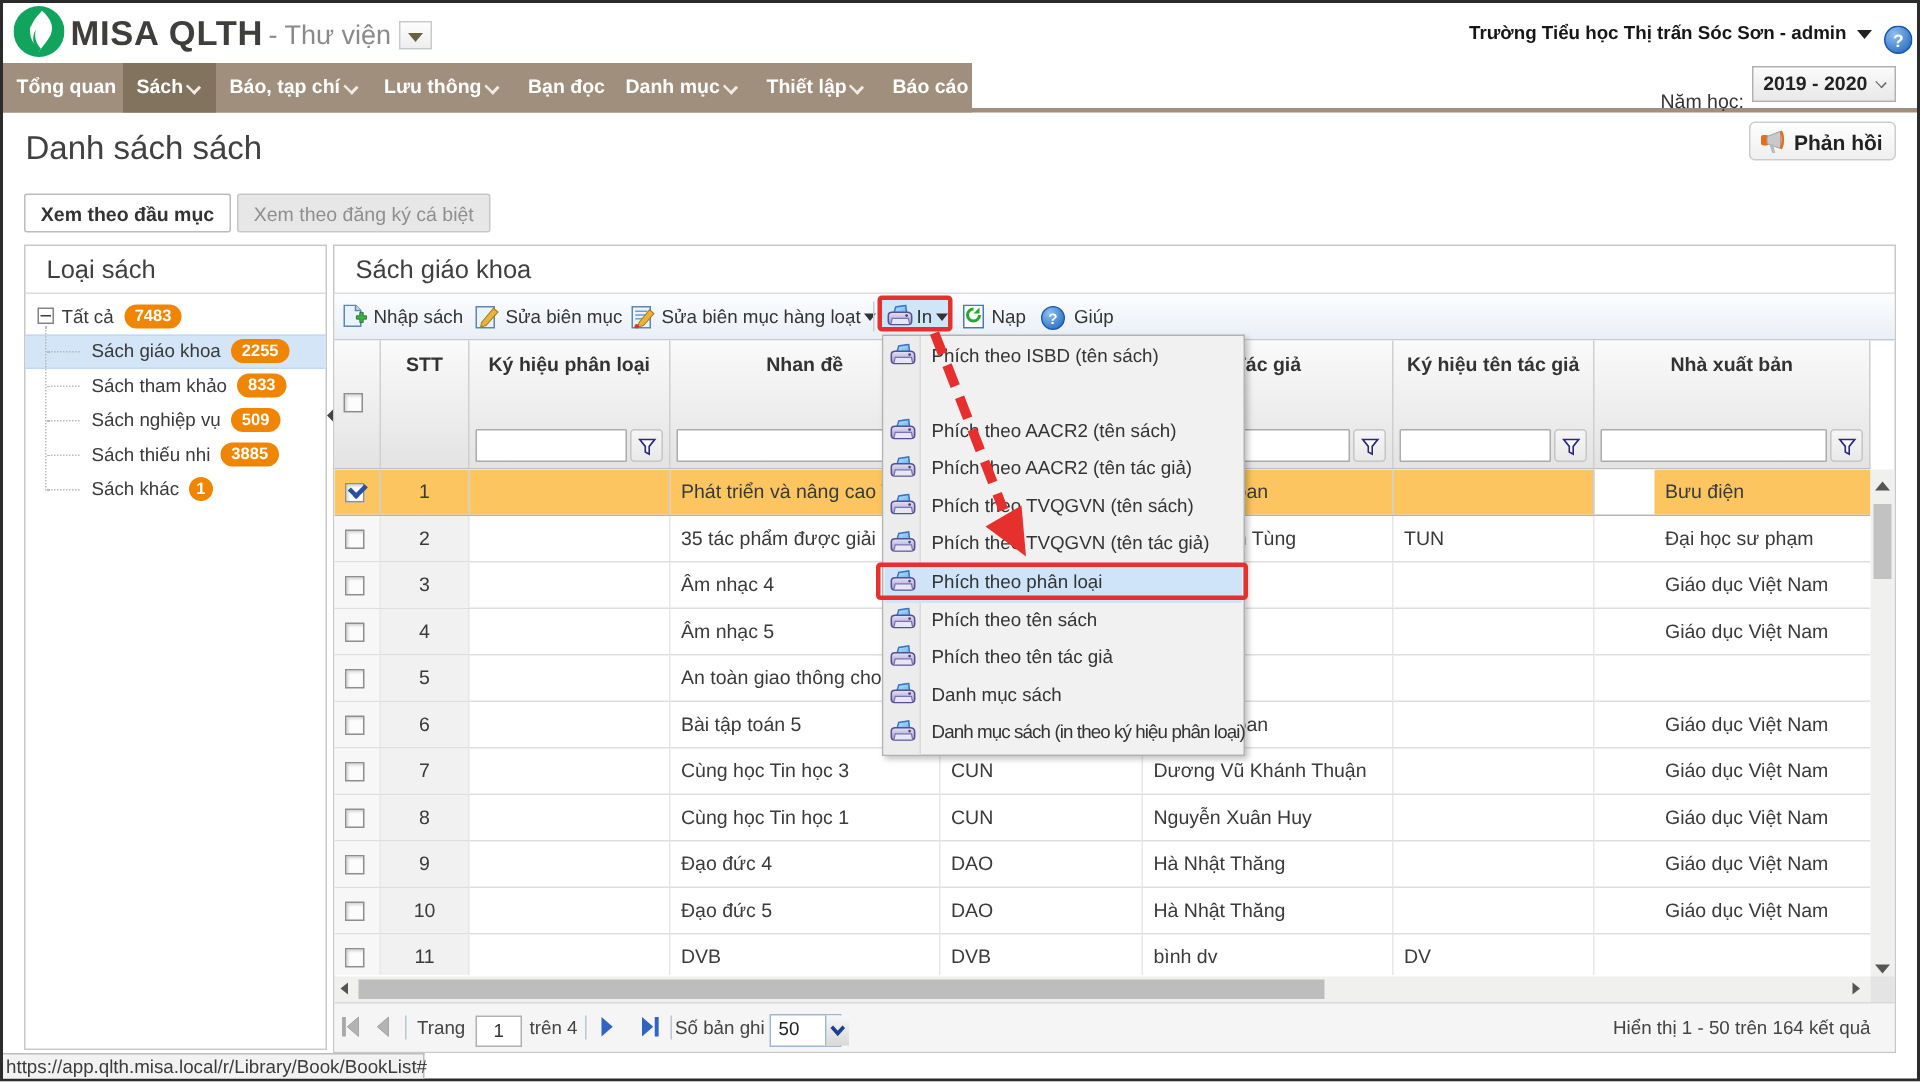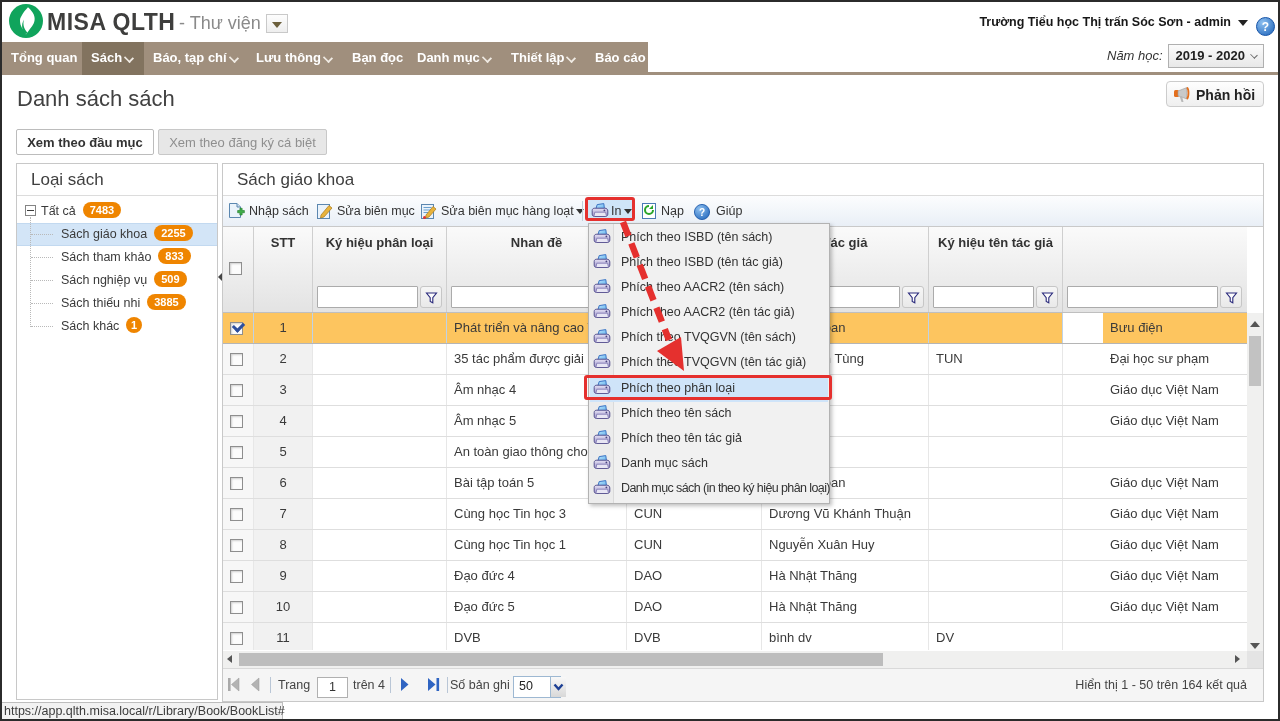--- a/index.html
+++ b/index.html
@@ -16,21 +16,21 @@
 #school { position:absolute; right:47px; top:13px; font-size:12.5px; font-weight:bold; color:#171717; }
 #schoolcaret { position:absolute; right:30px; top:18px; border:5px solid transparent; border-top:6px solid #222; }
 #help1 { position:absolute; right:3px; top:15px; }
 
 
 #nav { position:absolute; left:0; top:40px; width:1276px; height:33px; background:#fff; border-bottom:3px solid #a08f7d; }
 #navleft { position:absolute; left:0; top:0; width:646px; height:33px; background:#a08f7d; }
 .navitem { position:absolute; top:0; height:33px; line-height:32px; color:#fff; font-size:13px; font-weight:bold; white-space:nowrap; }
 .navcaret { position:absolute; top:12px; width:8px; height:8px; border-right:2px solid #f0ebe4; border-bottom:2px solid #f0ebe4; transform:rotate(45deg) scale(1,0.8); }
 #navactive { position:absolute; left:80px; top:0; width:62px; height:33px; background:#82735f; }
-#nhlabel { position:absolute; left:1105px; top:6px; font-size:13px; color:#333;font-style:italic; }
+#nhlabel { position:absolute; left:1105px; top:18px; font-size:13px; color:#333; }
 #nhbox { position:absolute; left:1166px; top:2px; width:96px; height:24px; background:linear-gradient(#fbfbfb,#e8e8e8); border:1px solid #b0b0b0; font-size:13px; font-weight:bold; color:#222; line-height:22px; text-align:center; }
 
 
 #h1 { position:absolute; left:15px; top:84px; font-size:22px; color:#414141; }
 #feedback { position:absolute; left:1164px; top:79px; width:98px; height:26px; background:linear-gradient(#fefefe,#efefef); border:1px solid #ccc; border-radius:4px; font-size:14px; font-weight:bold; color:#222; }
 #feedback span { position:absolute; left:29px; top:5px; }
 
 
 .tab { position:absolute; top:127px; height:26px; line-height:25px; text-align:center; font-size:13px; border:1px solid #bcbcbc; border-radius:2px; }
 #tab1 { left:14px; width:138px; background:#fff; font-weight:bold; color:#333; }
@@ -269,20 +269,23 @@
         </div>
       <div class="hcol" style="left:404px;width:135px">
           <div class="hlab">Ký hiệu tên sách</div>
         </div>
       <div class="hcol" style="left:539px;width:167px">
           <div class="hlab">Tác giả</div>
         </div>
       <div class="hcol" style="left:706px;width:134px">
           <div class="hlab">Ký hiệu tên tác giả</div>
         </div>
+      <div class="hcol" style="left:840px;width:184px">
+          <div class="hlab">Nhà xuất bản</div>
+        </div>
       <div class="cbx" style="left:6px;top:35px"></div>
       <div class="finput" style="left:94px;width:101px"></div>
         <div class="fbtn" style="left:197px">
           <svg width="13" height="12" viewBox="0 0 13 12">
             <path d="M1.5 1 H11.5 L7.8 5.6 V10.8 L5.2 9.4 V5.6 Z" fill="#fdfdfd" stroke="#2a2a7c" stroke-width="1.1"></path>
           </svg>
         </div>
       <div class="finput" style="left:228px;width:147px"></div>
         <div class="fbtn" style="left:377px">
           <svg width="13" height="12" viewBox="0 0 13 12">
@@ -495,26 +498,20 @@
 
   <div id="menu">
     <div id="menugutter"></div>
     <div id="mihl"></div>
     <div class="mi" style="top:1px">
         <svg width="18" height="15">
           <use href="#prn"></use>
         </svg>
         <span class="mtext">Phích theo ISBD (tên sách)</span>
       </div>
-    <div class="mi" style="top:26px">
-        <svg width="18" height="15">
-          <use href="#prn"></use>
-        </svg>
-        <span class="mtext">Phích theo ISBD (tên tác giả)</span>
-      </div>
     <div class="mi" style="top:51px">
         <svg width="18" height="15">
           <use href="#prn"></use>
         </svg>
         <span class="mtext">Phích theo AACR2 (tên sách)</span>
       </div>
     <div class="mi" style="top:76px">
         <svg width="18" height="15">
           <use href="#prn"></use>
         </svg>

